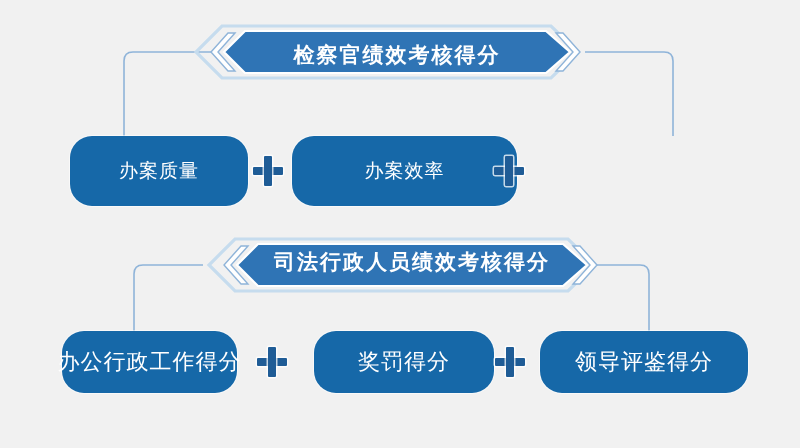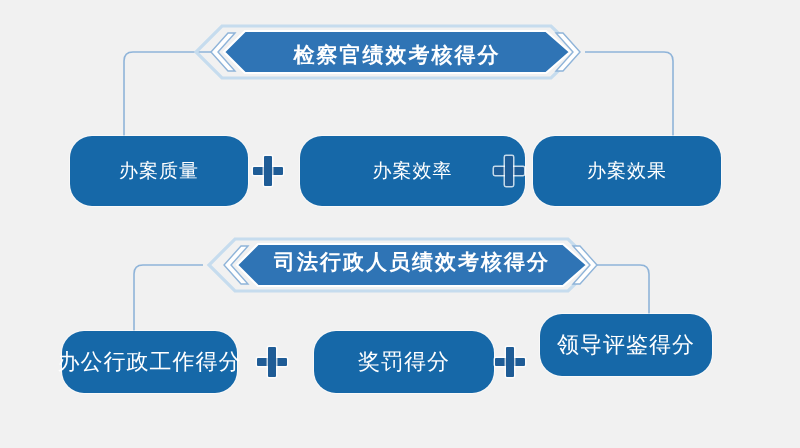--- a/index.html
+++ b/index.html
@@ -118,41 +118,38 @@
   </svg>
 
   <div class="banner-label" style="left:224px; top:41px; width:346px;">检察官绩效考核得分</div>
 
   <div class="node-box" style="left:70px; top:136px; width:178px; height:70px;">
     <span class="node-label">办案质量</span>
   </div>
 
   <div class="plus" style="left:253px; top:156px;"></div>
 
-  <div class="node-box" style="left:292px; top:136px; width:225px; height:70px;margin-left:8px;">
+  <div class="node-box" style="left:292px; top:136px; width:225px; height:70px;">
     <span class="node-label">办案效率</span>
   </div>
 
   <div class="plus" style="left:494px; top:156px;"></div>
 
-  <div class="node-box" style="left:533px; top:136px; width:188px; height:70px;">
-    <span class="node-label">办案效果</span>
-  </div>
 
   <div class="banner-label" style="left:237px; top:248px; width:350px;">司法行政人员绩效考核得分</div>
 
   <div class="node-box" style="left:62px; top:331px; width:175px; height:62px;">
     <span class="node-label small">办公行政工作得分</span>
   </div>
 
   <div class="plus" style="left:257px; top:347px;"></div>
 
   <div class="node-box" style="left:314px; top:331px; width:180px; height:62px;">
     <span class="node-label small">奖罚得分</span>
   </div>
 
   <div class="plus" style="left:495px; top:347px;"></div>
 
-  <div class="node-box" style="left:540px; top:314px; width:172px; height:62px;">
+  <div class="node-box" style="left:540px; top:331px; width:208px; height:62px;">
     <span class="node-label small">领导评鉴得分</span>
   </div>
 
 </div>
 
 </body></html>

